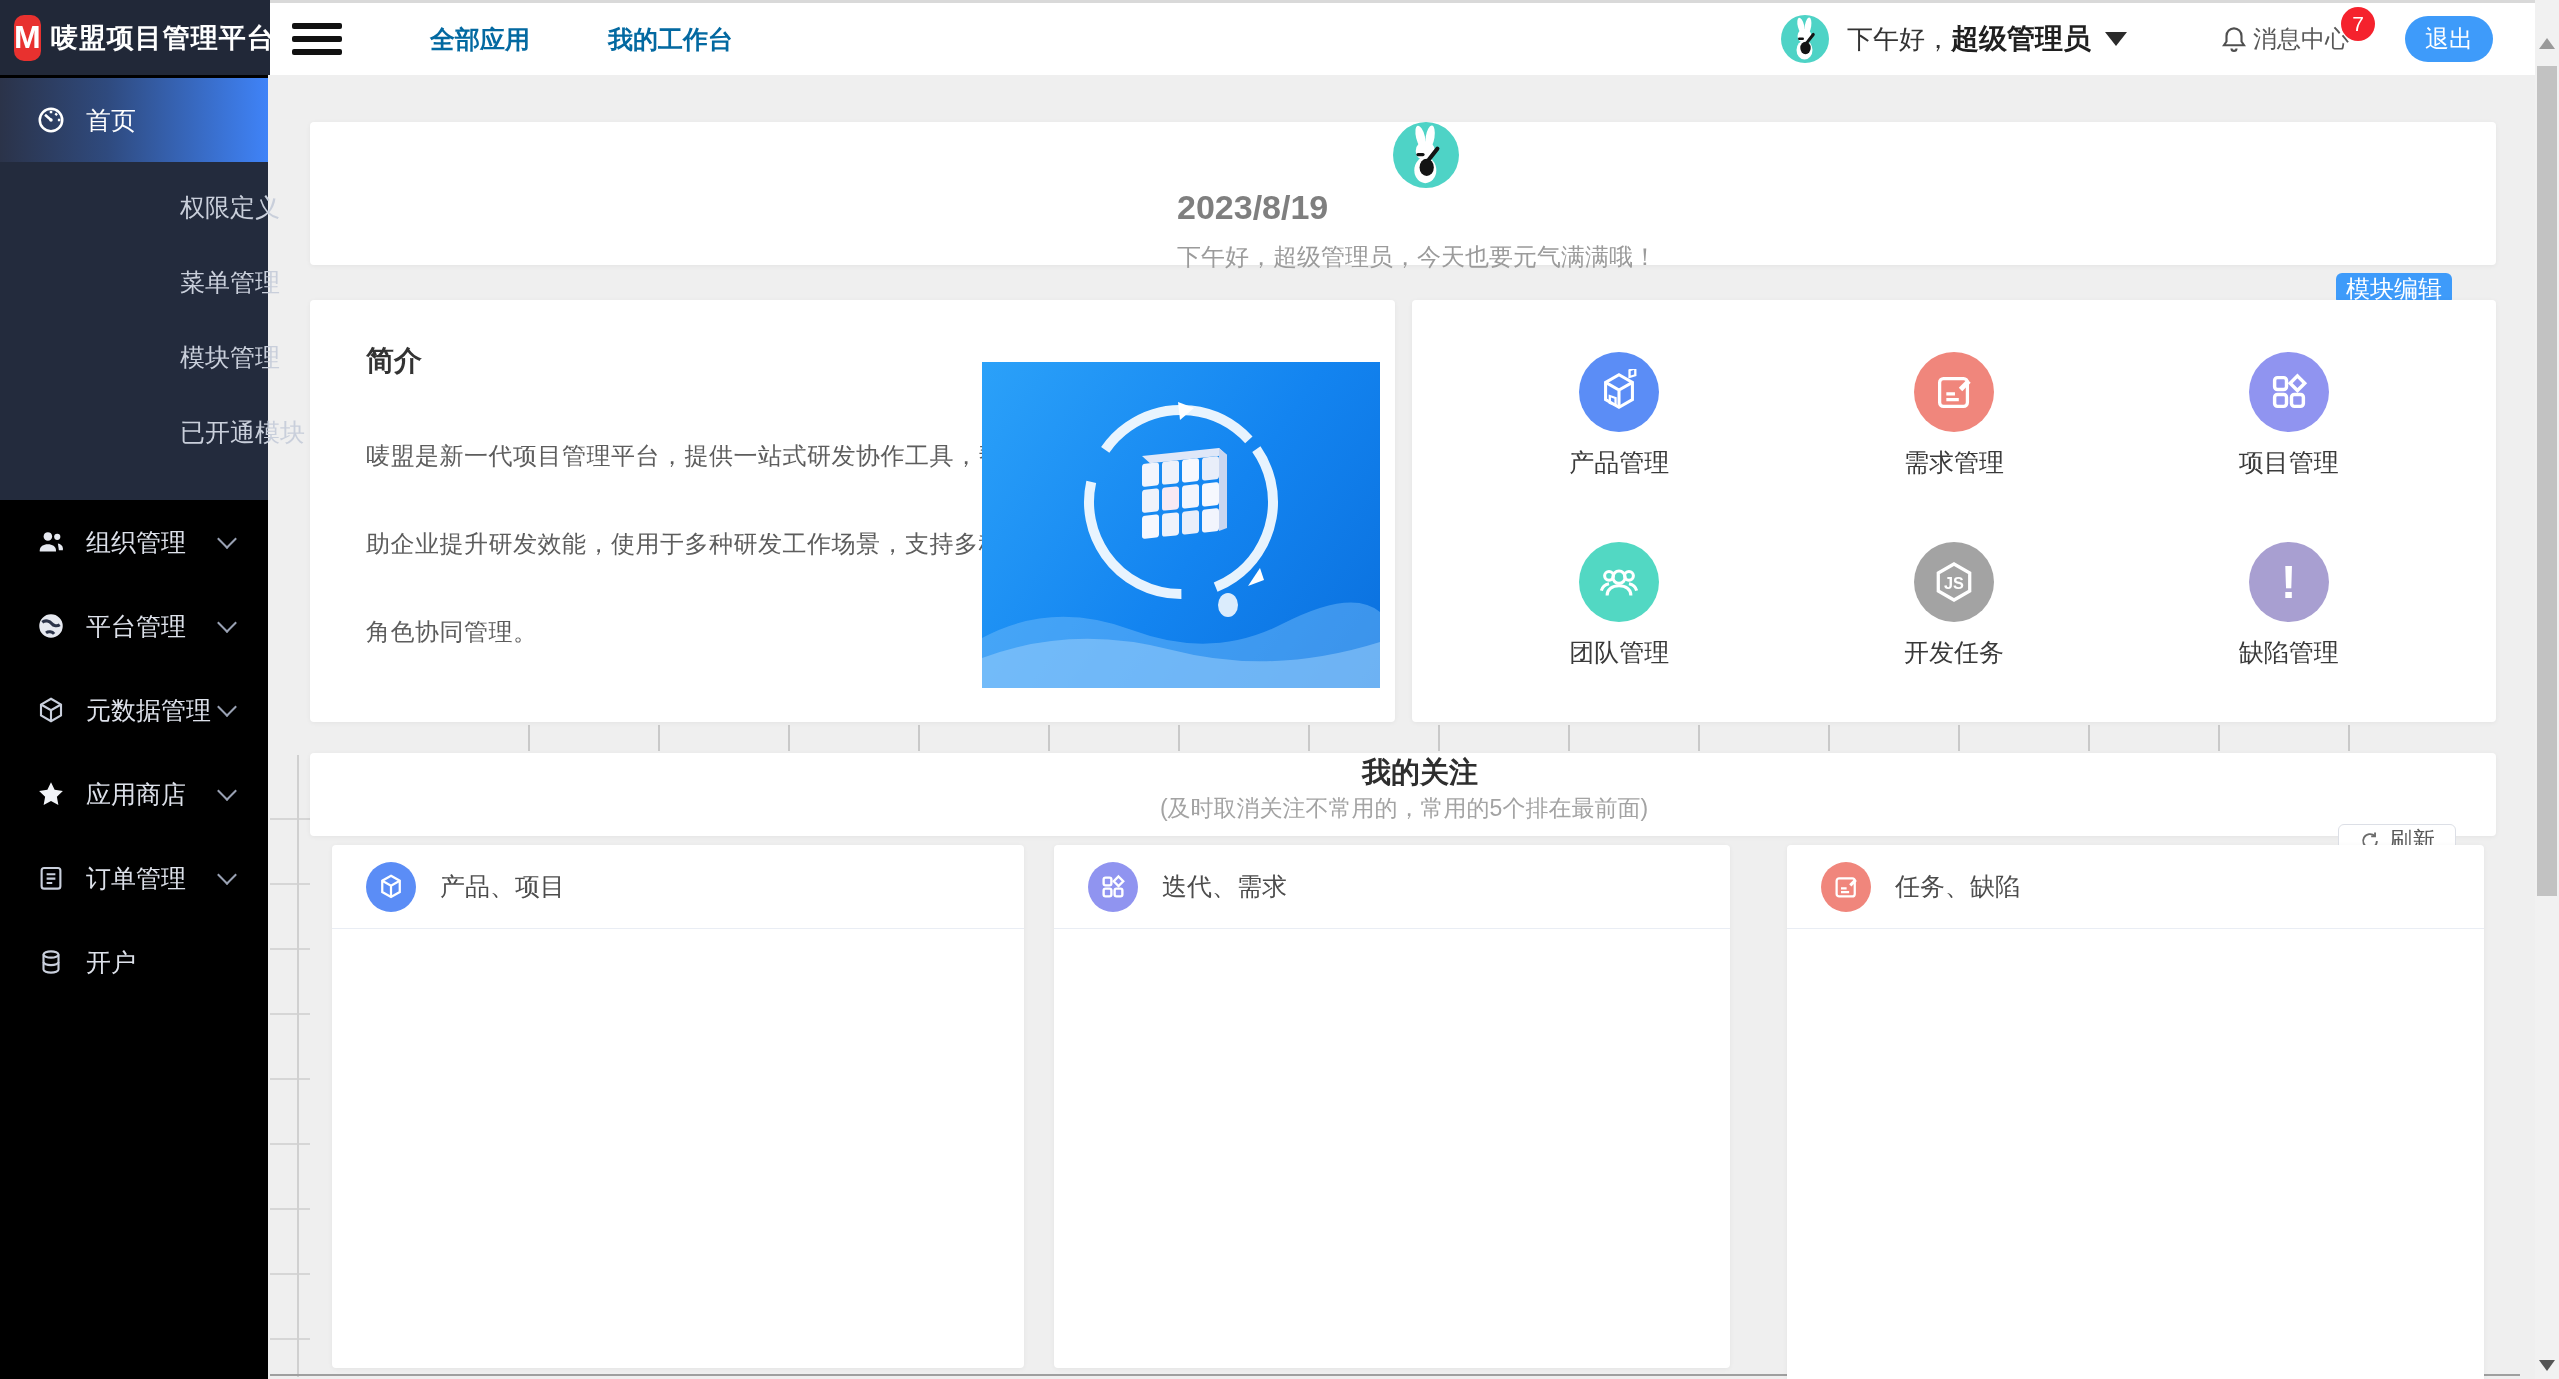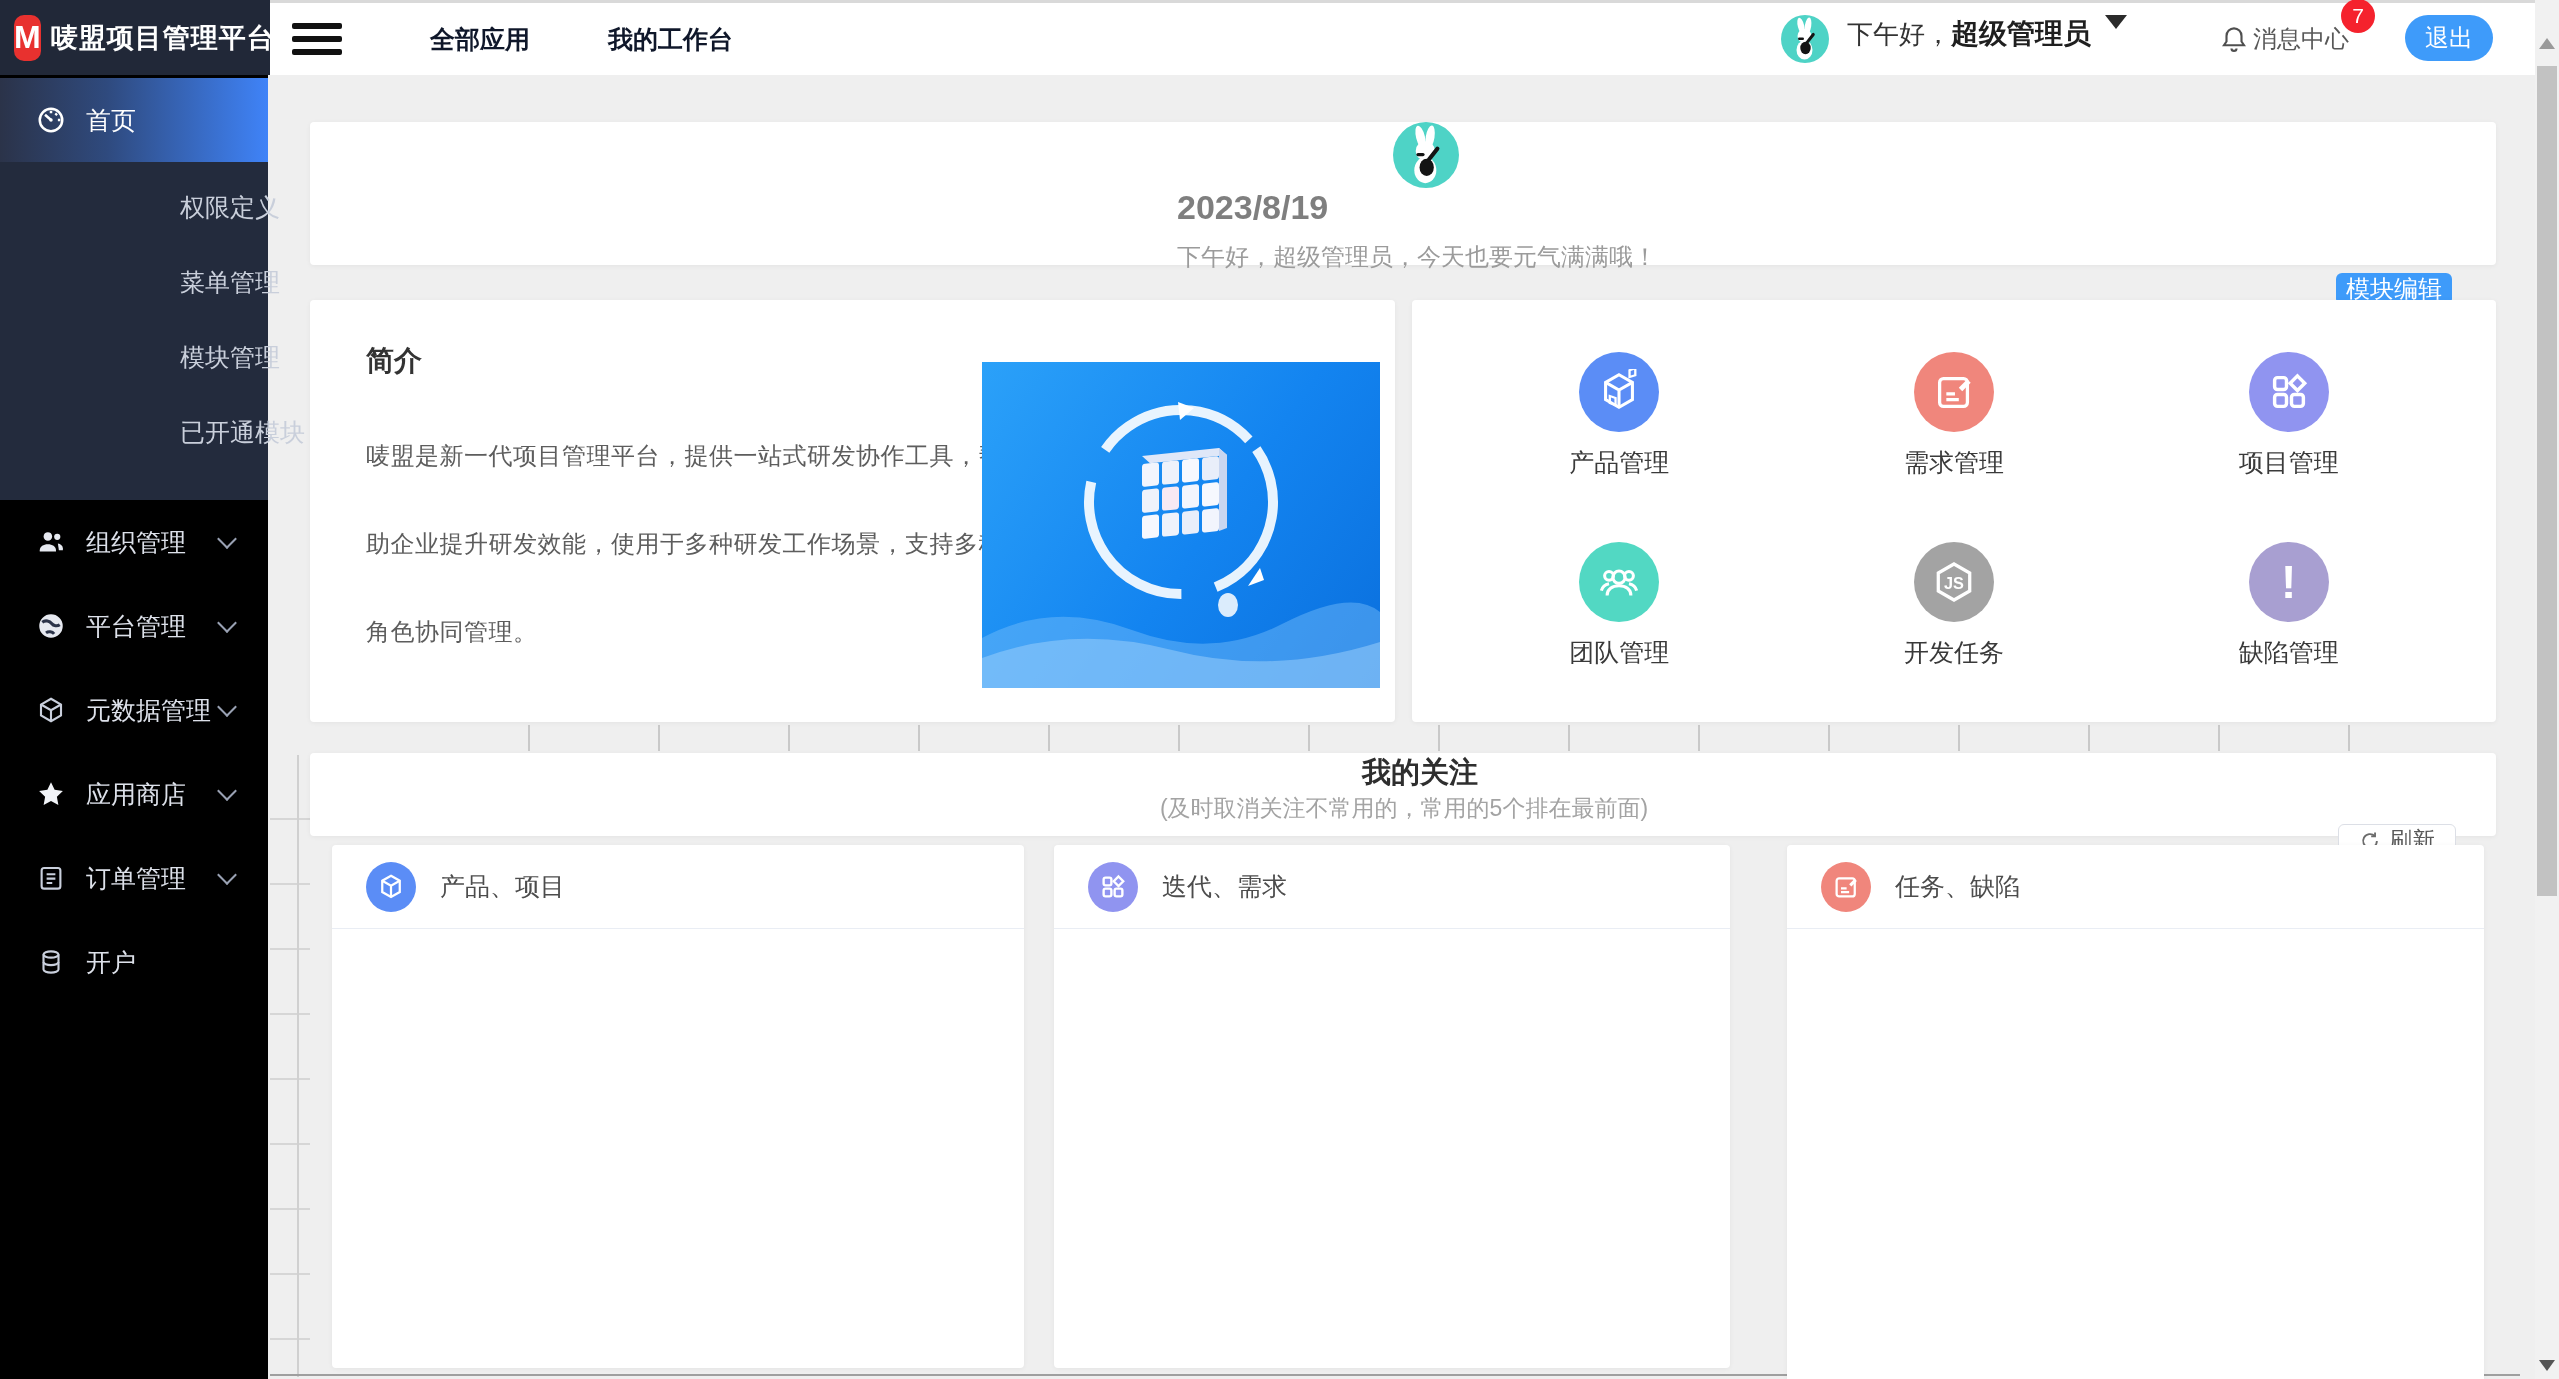--- a/index.html
+++ b/index.html
@@ -13,23 +13,23 @@
   .logo-badge { width:46px; height:46px; border-radius:10px; background:#e8312f; color:#fff;
     font-weight:bold; font-size:32px; display:flex; align-items:center; justify-content:center; }
   .logo-text { color:#fff; font-size:27px; font-weight:bold; margin-left:10px; letter-spacing:1px; white-space:nowrap; }
 
   .topbar { position:absolute; left:270px; top:0; width:2265px; height:75px; background:#fff;
     border-top:3px solid #d9d9d9; display:flex; align-items:center; z-index:5; }
   .hamburger { width:50px; height:40px; margin-left:22px; display:flex; flex-direction:column;
     justify-content:center; gap:7px; cursor:pointer; }
   .hamburger i { display:block; height:6px; background:#111; border-radius:2px; }
   .top-nav { display:flex; margin-left:88px; gap:78px; }
-  .top-nav-item { font-size:25px; color:#0f172a; font-weight:bold; cursor:pointer; white-space:nowrap; }
-
-  .top-right { margin-left:auto; display:flex; margin-right:42px; }
+  .top-nav-item { font-size:25px; color:#0369a1; font-weight:bold; cursor:pointer; white-space:nowrap; }
+
+  .top-right { margin-left:auto; display:flex; align-items:center; margin-right:42px; }
   .avatar { width:48px; height:48px; border-radius:50%; background:#4ed3c6; overflow:hidden; flex:0 0 auto; }
   .greeting { margin-left:18px; font-size:26px; color:#333; white-space:nowrap; }
   .greeting b { font-size:28px; color:#1f1f1f; }
   .caret-down { width:0; height:0; border-left:11px solid transparent; border-right:11px solid transparent;
     border-top:14px solid #2b2b2b; margin-left:14px; }
   .msg-center { display:flex; align-items:center; margin-left:92px; position:relative; cursor:pointer; }
   .msg-center svg { width:30px; height:30px; }
   .msg-label { font-size:24px; color:#585858; margin-left:4px; white-space:nowrap; }
   .msg-badge { position:absolute; top:-16px; right:-26px; min-width:34px; height:34px; border-radius:17px;
     background:#f5222d; color:#fff; font-size:21px; display:flex; align-items:center; justify-content:center; }

